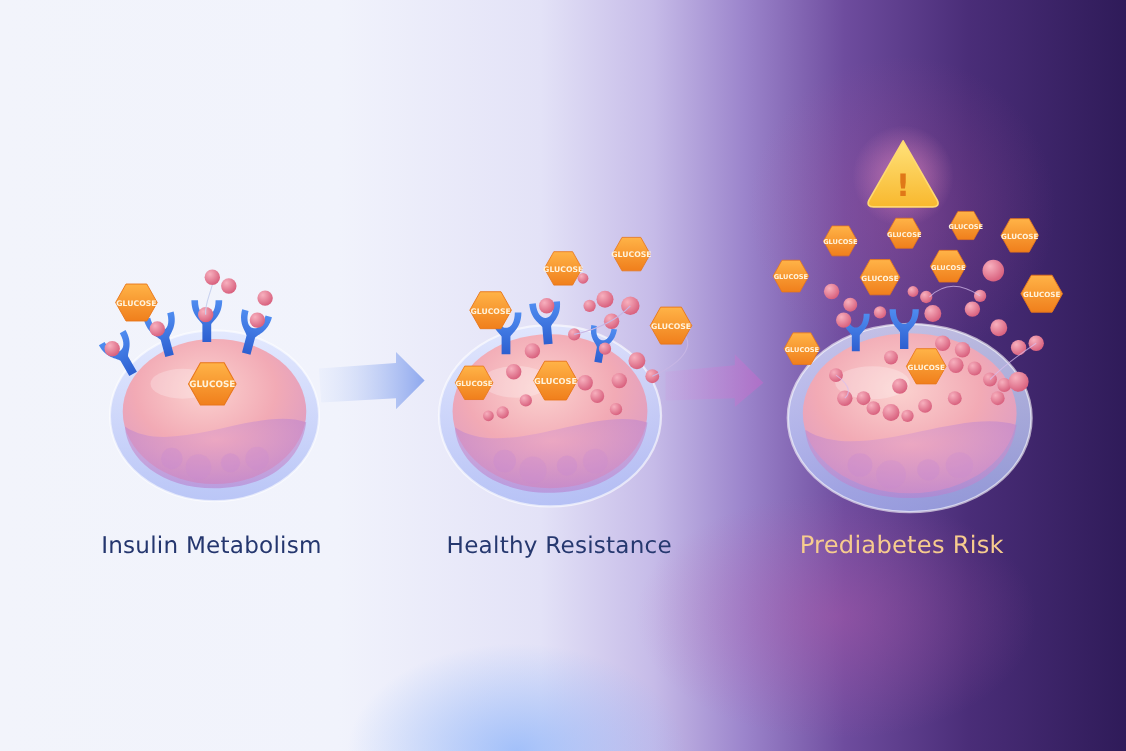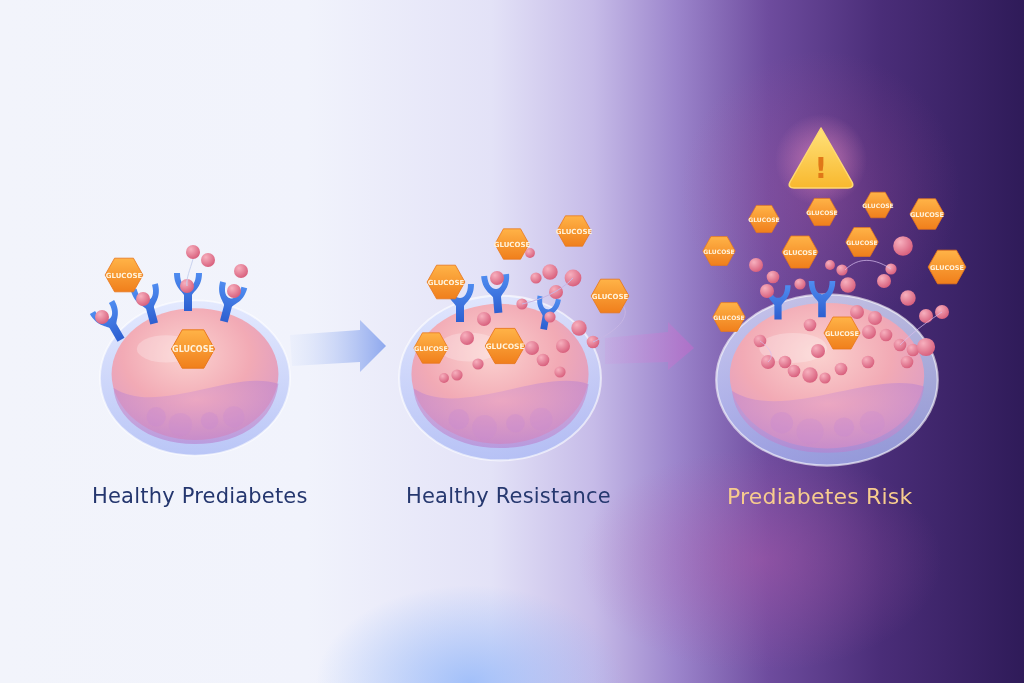--- a/index.html
+++ b/index.html
@@ -270,15 +270,15 @@
       <use href="#hex" transform="translate(729,317) scale(0.9)"></use>
       <text class="hex-text" x="729" y="320" font-size="6" text-anchor="middle">GLUCOSE</text>
     </g>
     <g>
       <use href="#hex" transform="translate(842,333) scale(1.0)"></use>
       <text class="hex-text" x="842" y="336" font-size="6.5" text-anchor="middle">GLUCOSE</text>
     </g>
   </g>
 </svg>
 
-<div class="label label-1">Healthy Prediabetes</div>
+<div class="label label-1">Insulin Metabolism</div>
 <div class="label label-2">Healthy Resistance</div>
 <div class="label label-3">Prediabetes Risk</div>
 
 </body></html>

